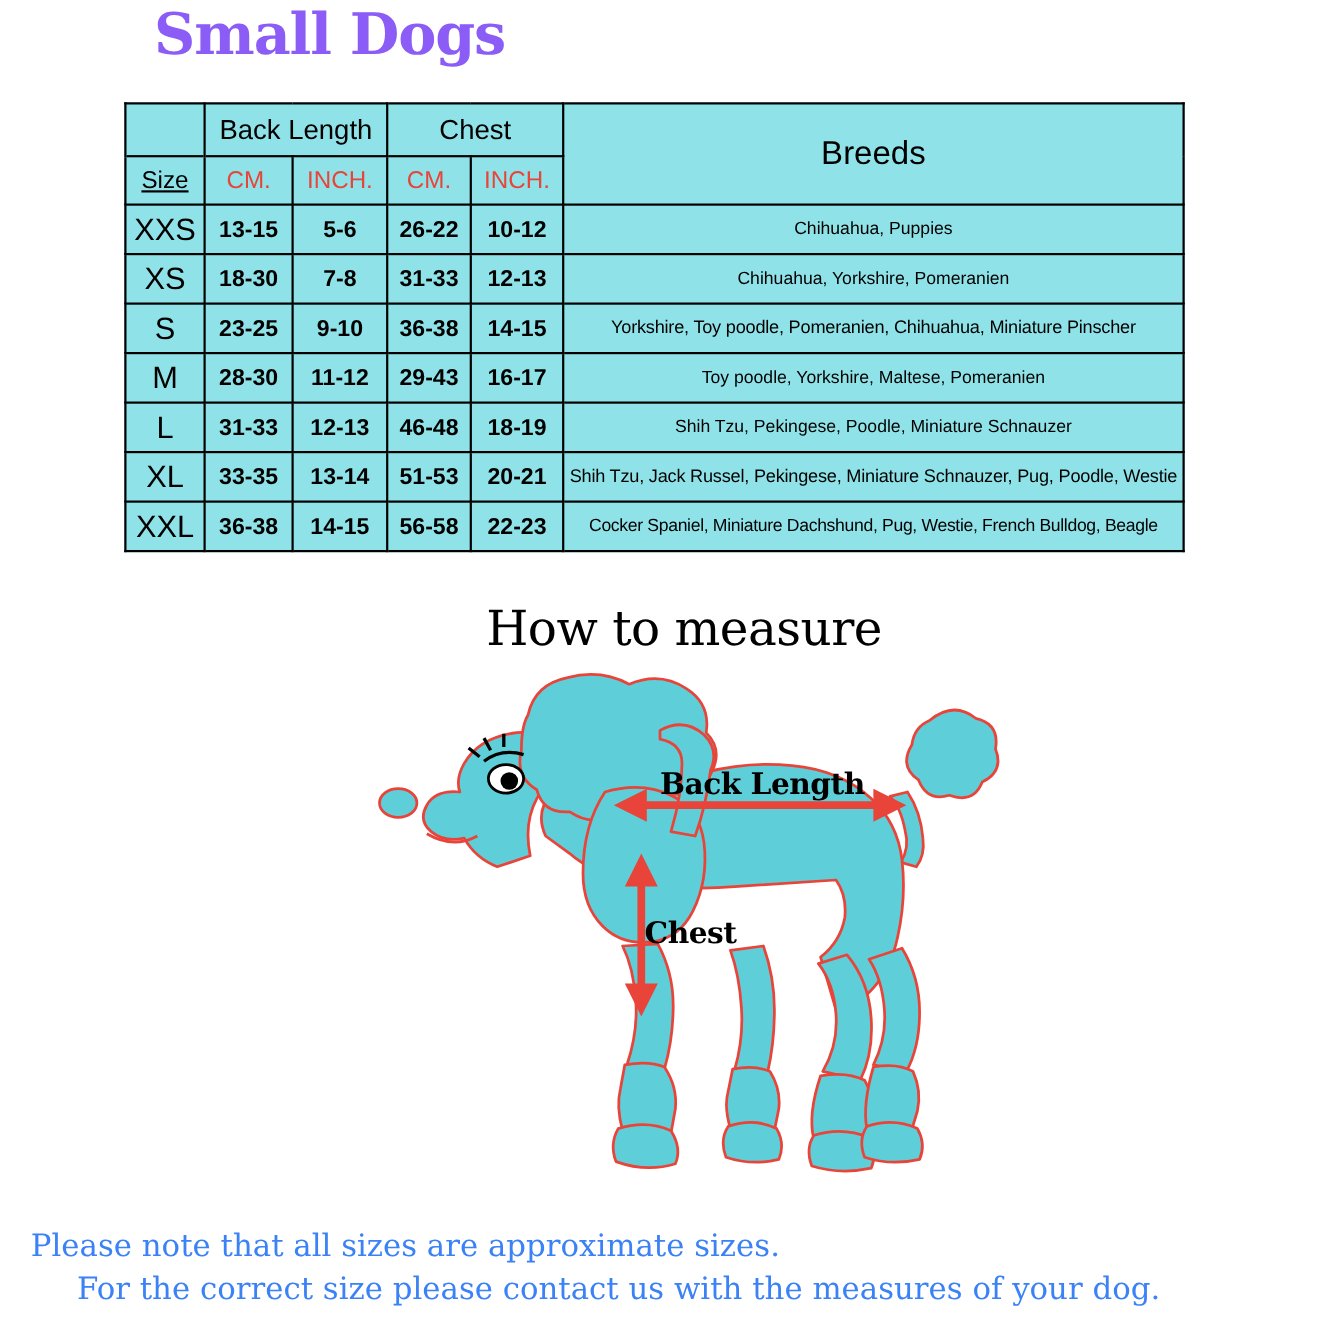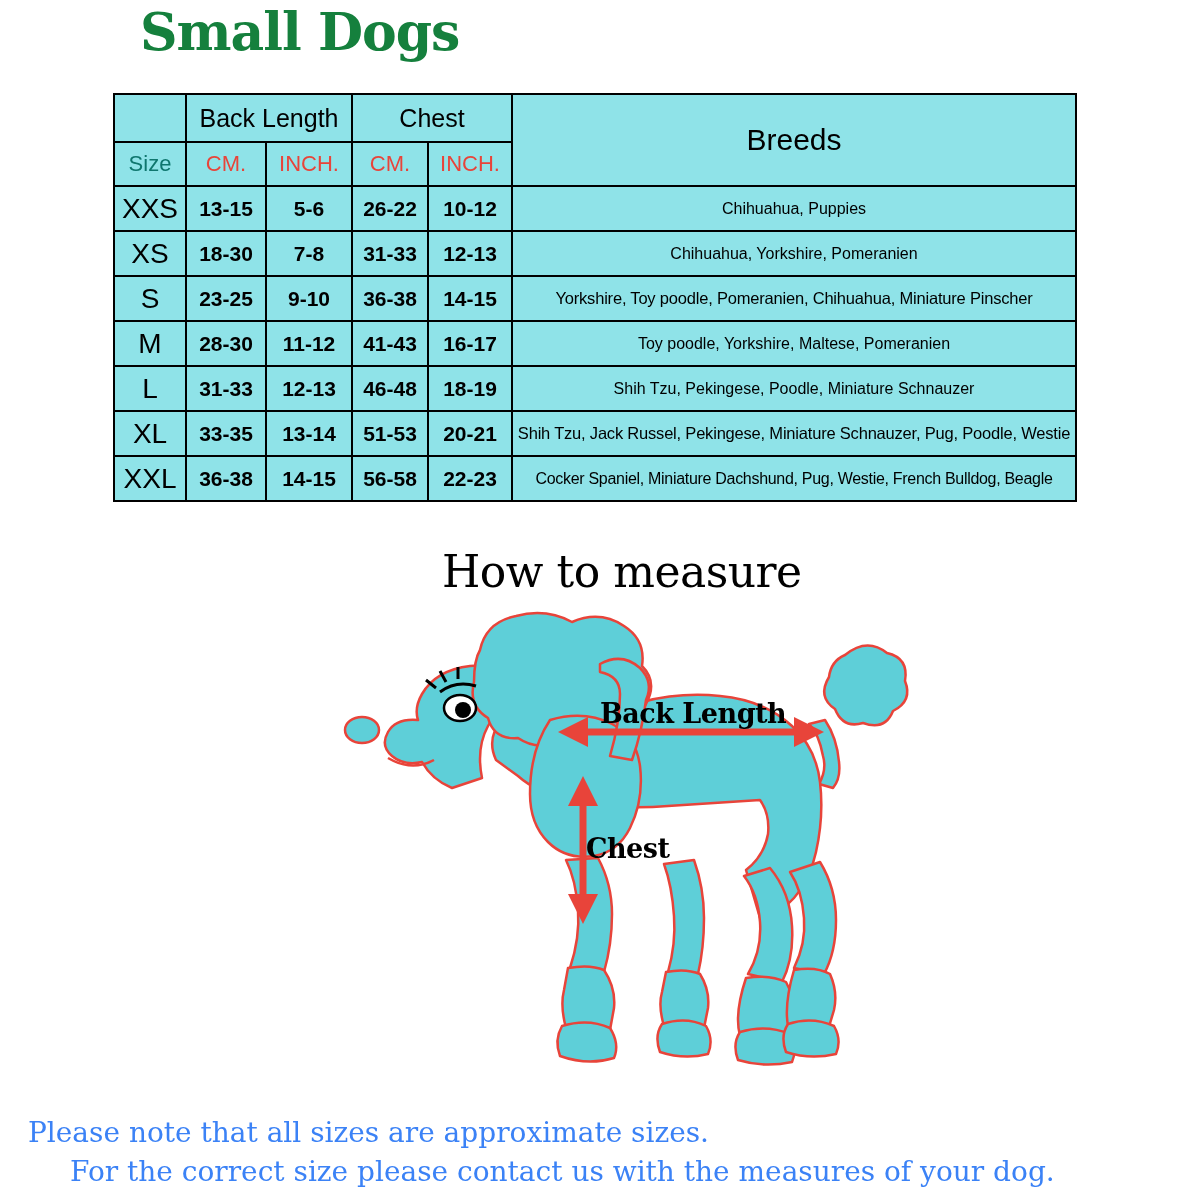--- a/index.html
+++ b/index.html
@@ -18,21 +18,21 @@
 
   
   .page-title {
     position: absolute;
     left: 140px;
     top: 6px;
     font-family: "DejaVu Serif", serif;
     font-weight: bold;
     font-size: 52px;
     letter-spacing: -1px;
-    color: #15803d;
+    color: #8b5cf6;
     line-height: 1;
     text-align: center;
   }
 
   
   .size-table-wrap {
     position: absolute;
     left: 113px;
     top: 93px;
     width: 962px;
@@ -63,21 +63,22 @@
     font-weight: normal;
     height: 46px;
   }
   .hdr-sub {
     height: 42px;
     font-size: 22px;
     color: #e8443a;
     font-weight: normal;
   }
   .hdr-sub.size-col {
-    color: #0f766e;
+    color: #000000;
+    text-decoration: underline;
   }
   td.size-cell {
     font-size: 28px;
     height: 43px;
     font-family: "Liberation Sans Narrow", "Liberation Sans", sans-serif;
   }
   td.num-cell {
     font-size: 21px;
     font-weight: bold;
     height: 43px;
@@ -199,21 +200,21 @@
         <td class="num-cell">23-25</td>
         <td class="num-cell">9-10</td>
         <td class="num-cell">36-38</td>
         <td class="num-cell">14-15</td>
         <td class="breed-cell tight">Yorkshire, Toy poodle, Pomeranien, Chihuahua, Miniature Pinscher</td>
       </tr>
       <tr>
         <td class="size-cell">M</td>
         <td class="num-cell">28-30</td>
         <td class="num-cell">11-12</td>
-        <td class="num-cell">41-43</td>
+        <td class="num-cell">29-43</td>
         <td class="num-cell">16-17</td>
         <td class="breed-cell">Toy poodle, Yorkshire, Maltese, Pomeranien</td>
       </tr>
       <tr>
         <td class="size-cell">L</td>
         <td class="num-cell">31-33</td>
         <td class="num-cell">12-13</td>
         <td class="num-cell">46-48</td>
         <td class="num-cell">18-19</td>
         <td class="breed-cell">Shih Tzu, Pekingese, Poodle, Miniature Schnauzer</td>

